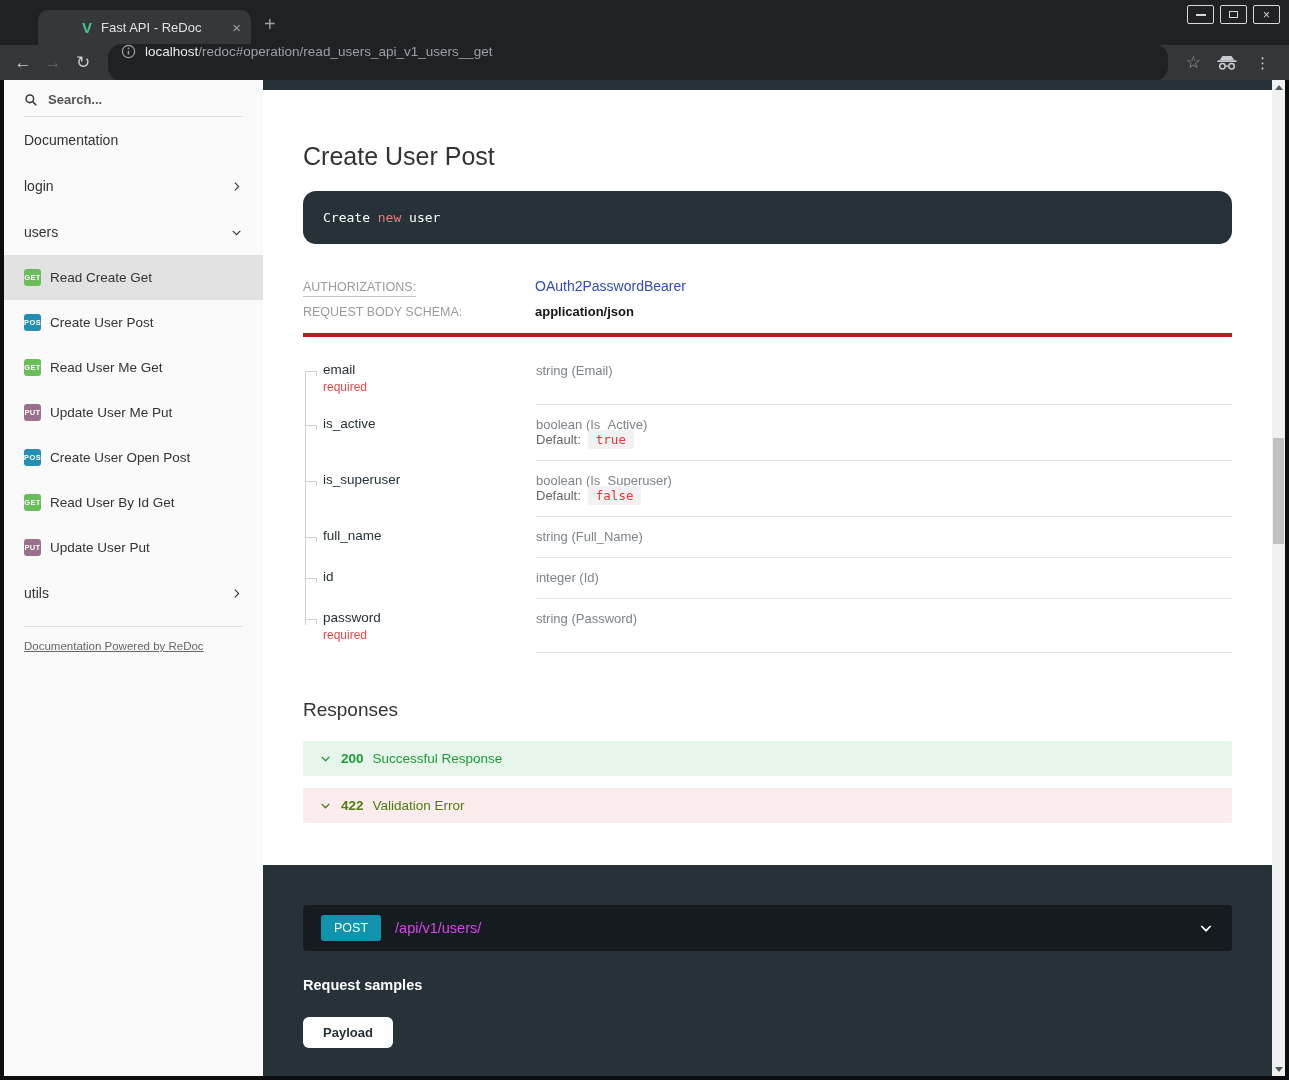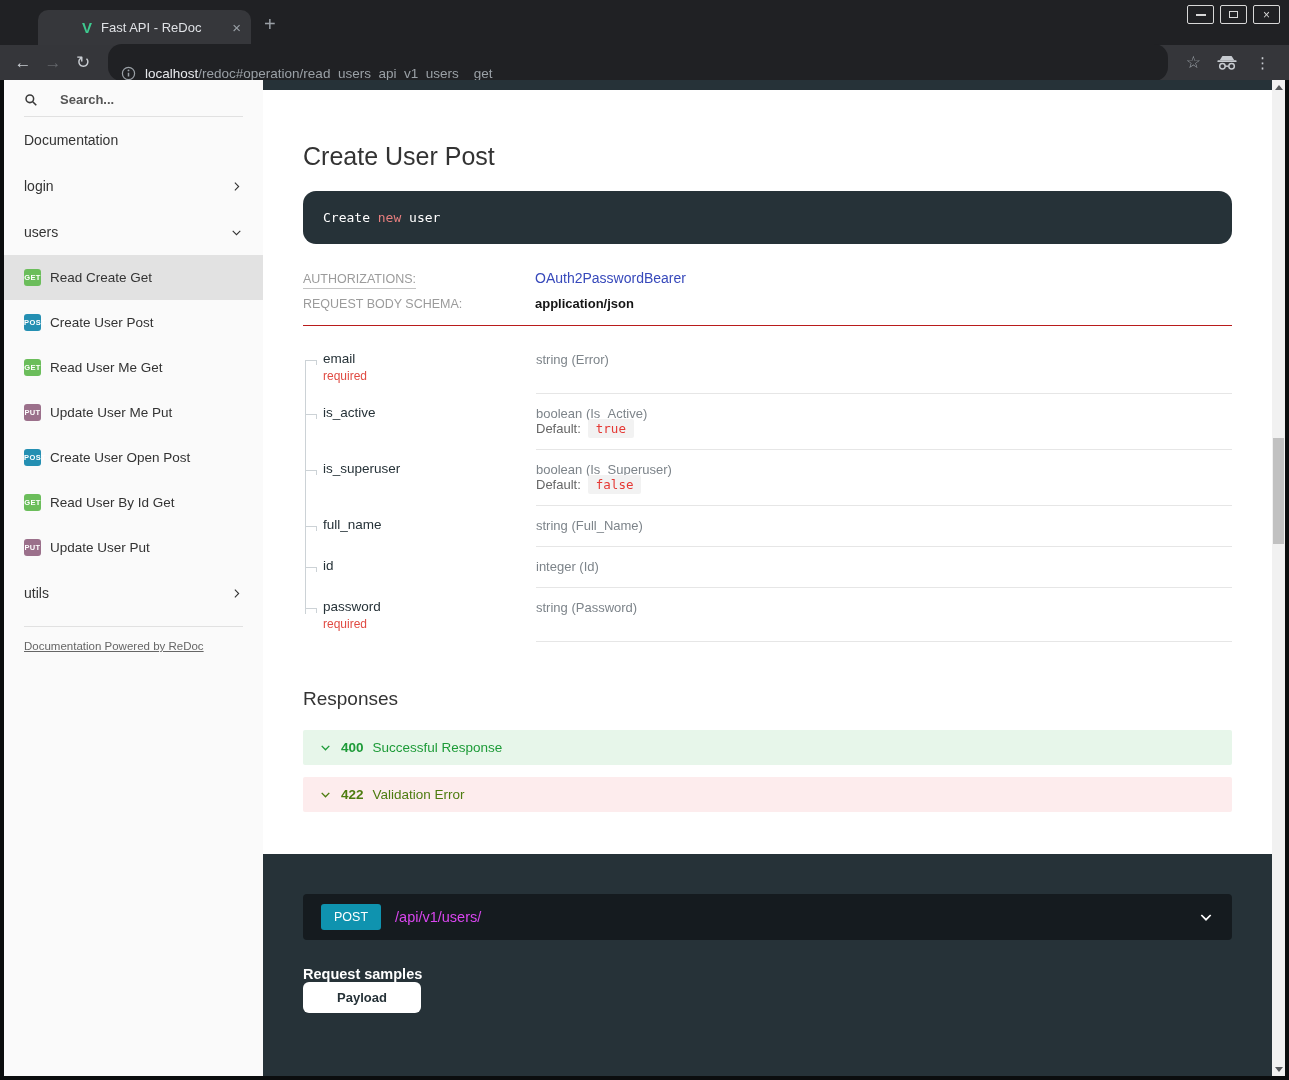--- a/index.html
+++ b/index.html
@@ -18,32 +18,32 @@
   .winbtn{width:27px;height:19px;border:1px solid #d8d8d8;border-radius:2px;display:flex;
           align-items:center;justify-content:center;color:#d8d8d8;font-size:12px;line-height:1}
   .winbtn .bar{width:10px;height:2px;background:#d8d8d8}
   .winbtn .box{width:9px;height:7px;border:1px solid #d8d8d8}
 
   .toolbar{position:absolute;top:45px;left:0;right:0;height:35px;background:#35363a;
            display:flex;align-items:center;padding:0 10px;gap:4px}
   .navicon{color:#c9cdd2;font-size:17px;width:26px;text-align:center}
   .navicon.disabled{color:#63666a}
   .urlbar{flex:1;height:37px;background:#202124;border-radius:14px;display:flex;
-          align-items:flex-end;padding:0 13px;gap:9px;margin:0 8px;min-width:0}
+          align-items:flex-start;padding:0 13px;gap:9px;margin:0 8px;min-width:0}
   .url{font-size:13.5px;color:#9aa0a6;white-space:nowrap;overflow:hidden}
   .url b{color:#e8eaed;font-weight:400}
   .star{color:#9aa0a6;font-size:17px;margin:0 6px}
   .menu-dots{color:#c9cdd2;font-size:15px;margin:0 8px;letter-spacing:1px}
 
   
   .page{position:absolute;top:80px;left:4px;right:4px;bottom:4px;background:#fff;display:flex}
 
   
   .sidebar{width:259px;background:#fafafa;flex-shrink:0;padding-top:8px;font-size:14px;color:#333;overflow:hidden}
-  .search{display:flex;align-items:center;gap:22px;margin:4px 20px 0;padding-bottom:9px;border-bottom:1px solid #e1e1e1}
+  .search{display:flex;align-items:center;gap:10px;margin:4px 20px 0;padding-bottom:9px;border-bottom:1px solid #e1e1e1}
   .search input{border:none;outline:none;background:transparent;font:600 13px "Liberation Sans",sans-serif;color:#555;width:150px}
   .search input::placeholder{color:#555;opacity:1}
   .menu-item{display:flex;align-items:center;justify-content:space-between;padding:15px 20px;cursor:pointer}
   .menu-item .lbl{font-size:14px;color:#333}
   .op{display:flex;align-items:center;gap:9px;padding:14px 20px;cursor:pointer}
   .op.selected{background:#e2e2e2}
   .op .lbl{font-size:13.5px;color:#333}
   .badge{width:17px;text-align:center;font-size:7.5px;font-weight:700;letter-spacing:.4px;
          color:#fff;padding:4px 0;border-radius:3px;flex-shrink:0}
   .badge.get{background:#6bbd5b}
@@ -53,21 +53,21 @@
   .side-footer{display:block;margin:13px 20px;font-size:11.5px;color:#666;text-decoration:underline}
 
   
   .content{flex:1;display:flex;flex-direction:column;min-width:0;overflow:hidden;background:#fff}
   .panel-edge{height:10px;background:#263238;flex-shrink:0}
   .white{padding:0 40px 42px;flex-shrink:0}
   .api-title{margin-top:52px;font-size:25px;font-weight:400;color:#333}
   .codeblock{margin-top:20px;background:#263238;border-radius:13px;padding:19px 20px;
              font-family:"DejaVu Sans Mono","Liberation Mono",monospace;font-size:13px;color:#fff}
   .codeblock .kw{color:#e57e7e}
-  .meta{margin-top:26px;border-bottom:1px solid #b91c1c}
+  .meta{margin-top:34px;border-bottom:4px solid #b91c1c}
   .meta-row{display:flex;align-items:baseline;margin-bottom:10px}
   .meta-row:last-child{margin-bottom:0;padding-bottom:14px}
   .meta-label{width:232px;flex-shrink:0;font-size:12.5px;color:#9b9b9b}
   .meta-label .u{border-bottom:1px solid #c4c4c4;padding-bottom:2px}
   .auth-link{font-size:14px;color:#3749bb;text-decoration:none}
   .rb-value{font-size:13px;font-weight:700;color:#151515}
   
   .schema{position:relative;padding-top:14px}
   .tree-line{position:absolute;left:2px;top:34px;bottom:28px;width:1px;background:#ccd2d6}
   .frow{display:flex}
@@ -88,22 +88,22 @@
   .resp .code{font-weight:700}
   .resp.success{background:#e7f6ea;color:#1d9b38;margin-top:20px}
   .resp.error{background:#fdeced;color:#4d7c0f;margin-top:12px}
   
   .dark{flex:1 1 auto;background:#263238;padding:40px 40px 0;min-height:190px}
   .endpoint{height:46px;background:#151b1f;border-radius:4px;display:flex;align-items:center;
             padding:0 18px;gap:14px;cursor:pointer}
   .method-badge{background:#0f93af;color:#fff;font-size:12.5px;padding:6px 13px;border-radius:3px}
   .endpoint-path{color:#d946ef;font-size:14.5px;flex:1}
   .samples-title{margin-top:26px;color:#fff;font-size:14.5px;font-weight:700}
-  .payload-btn{display:inline-block;background:#fff;color:#263238;font-size:13px;
-               font-weight:700;padding:8px 34px;border-radius:6px;cursor:pointer}
+  .payload-btn{margin-top:24px;display:inline-block;background:#fff;color:#263238;font-size:13px;
+               font-weight:700;padding:8px 20px;border-radius:6px;cursor:pointer}
 
   
   .vscroll{width:13px;background:#f1f1f1;position:relative;flex-shrink:0}
   .varrow{position:absolute;left:0;width:13px;height:14px;display:flex;align-items:center;justify-content:center}
   .varrow.up{top:0}.varrow.down{bottom:0}
   .tri-up{width:0;height:0;border-left:4px solid transparent;border-right:4px solid transparent;border-bottom:5px solid #56595c}
   .tri-down{width:0;height:0;border-left:4px solid transparent;border-right:4px solid transparent;border-top:5px solid #56595c}
   .vthumb{position:absolute;left:1px;right:1px;top:358px;height:106px;background:#c1c1c1}
 </style>
 </head>
@@ -237,21 +237,21 @@
       </div>
 
       <div class="schema">
         <div class="tree-line"></div>
 
         <div class="frow">
           <div class="fname-cell">
             <div class="fname">email</div>
             <div class="freq">required</div>
           </div>
-          <div class="ftype-cell"><span>string (Error)</span></div>
+          <div class="ftype-cell"><span>string (Email)</span></div>
         </div>
 
         <div class="frow">
           <div class="fname-cell">
             <div class="fname">is_active</div>
           </div>
           <div class="ftype-cell">
             <span>boolean (Is_Active)</span>
             <div class="fdefault"><span>Default:</span><span class="chip">true</span></div>
           </div>
@@ -289,21 +289,21 @@
           <div class="ftype-cell"><span>string (Password)</span></div>
         </div>
       </div>
 
       <div class="responses">
         <h2>Responses</h2>
         <div class="resp success">
           <svg width="13" height="13" viewBox="0 0 24 24">
               <polyline points="5 9 12 16 19 9" fill="none" stroke="currentColor" stroke-width="2.6"></polyline>
             </svg>
-          <span class="code">400</span>
+          <span class="code">200</span>
           <span>Successful Response</span>
         </div>
         <div class="resp error">
           <svg width="13" height="13" viewBox="0 0 24 24">
               <polyline points="5 9 12 16 19 9" fill="none" stroke="currentColor" stroke-width="2.6"></polyline>
             </svg>
           <span class="code">422</span>
           <span>Validation Error</span>
         </div>
       </div>

